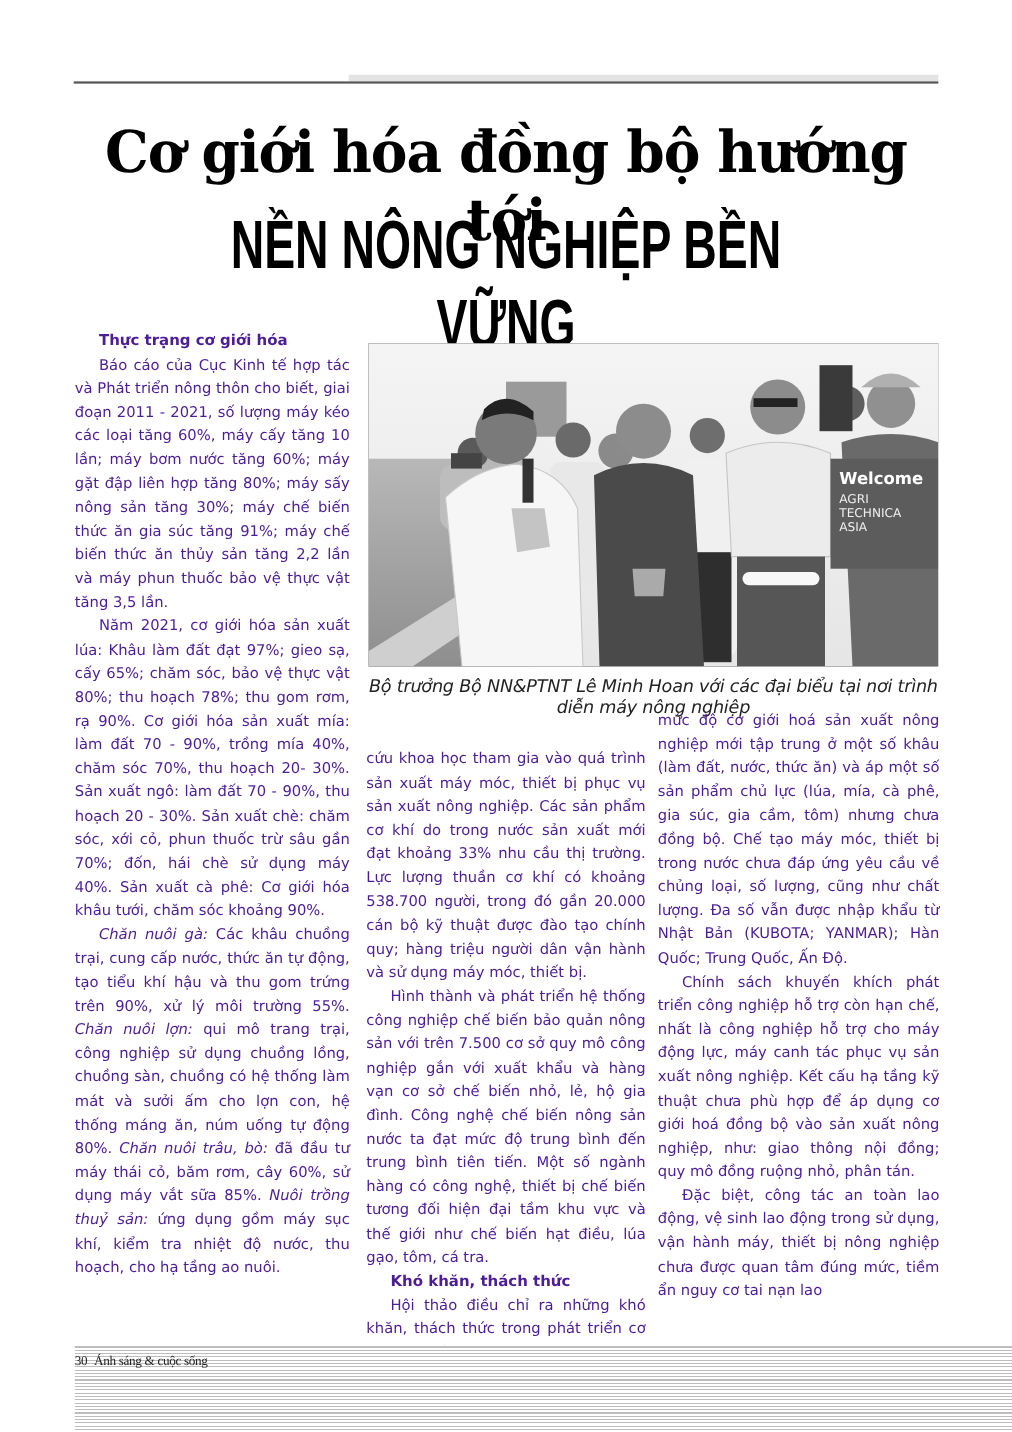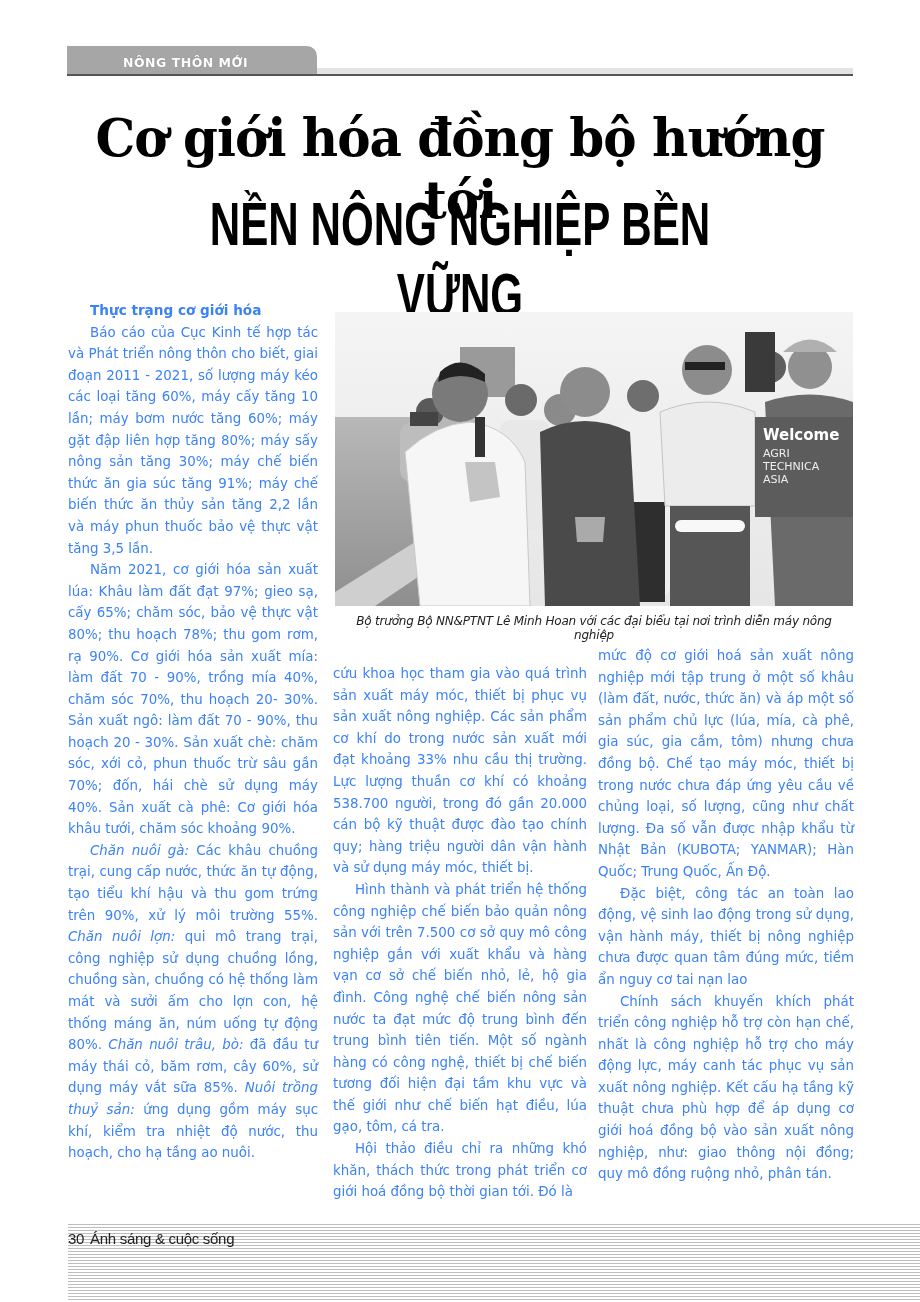--- a/index.html
+++ b/index.html
@@ -6,44 +6,41 @@
   body { width: 920px; height: 1302px; position: relative; overflow: hidden; font-family: "DejaVu Sans", sans-serif; color: #111; }
   .section-band { position: absolute; left: 67px; top: 46px; width: 786px; height: 30px; }
   .section-tab { position: absolute; left: 0; top: 0; width: 250px; height: 30px; background: #a6a6a6; border-top-right-radius: 10px; }
   .section-tab span { position: absolute; left: 56px; top: 9px; font-family: "DejaVu Sans", sans-serif; font-weight: bold; font-size: 12.5px; color: #fff; letter-spacing: 0.5px; text-shadow: 0 0 1px #777; }
   .section-strip { position: absolute; left: 250px; top: 22px; right: 0; height: 6px; background: #e3e3e3; }
   .section-rule { position: absolute; left: 0; right: 0; top: 28px; height: 2px; background: #555; }
 
   .headline-1 { position: absolute; left: 60px; top: 110px; width: 800px; text-align: center; font-family: "DejaVu Serif", serif; font-weight: 900; font-size: 50px; letter-spacing: -1px; color: #000; transform: scaleY(1.05); }
   .headline-2 { position: absolute; left: 60px; top: 188px; width: 800px; text-align: center; font-family: "Liberation Sans", sans-serif; font-weight: bold; font-size: 62px; color: #000; transform: scaleX(0.68); transform-origin: center; letter-spacing: 0px; }
 
-  .col { position: absolute; font-family: "DejaVu Sans", sans-serif; font-size: 13.4px; line-height: 21.6px; text-align: justify; color: #3b82f6; }
+  .col { position: absolute; font-family: "DejaVu Sans", sans-serif; font-size: 13.4px; line-height: 21.6px; text-align: justify; color: #4c1d95; }
   .col p { margin: 0; text-indent: 22px; }
   .col p.noindent { text-indent: 0; }
   .col h3 { margin: 0; font-size: 13.6px; font-weight: bold; padding-left: 22px; line-height: 21.6px; }
   .col em { font-style: italic; }
   .col-1 { left: 68px; top: 300px; width: 250px; }
-  .col-2 { left: 333px; top: 663px; width: 254px; }
+  .col-2 { left: 333px; top: 680px; width: 254px; }
   .col-3 { left: 598px; top: 645px; width: 256px; }
 
   .photo { position: absolute; left: 335px; top: 312px; width: 518px; height: 294px; overflow: hidden; background: #737373; }
-  .caption { position: absolute; left: 335px; top: 614px; width: 518px; text-align: center; font-family: "DejaVu Sans", sans-serif; font-style: italic; font-size: 12px; color: #222; letter-spacing: -0.2px; }
+  .caption { position: absolute; left: 335px; top: 614px; width: 518px; text-align: center; font-family: "DejaVu Sans", sans-serif; font-style: italic; font-size: 16px; color: #222; letter-spacing: -0.2px; }
 
   .footer { position: absolute; left: 68px; top: 1222px; width: 852px; height: 80px;
     background: repeating-linear-gradient(to bottom, #ffffff 0px, #ffffff 2px, #bdbdbd 2px, #bdbdbd 3px); }
-  .footer-text { position: absolute; left: 0; top: 8px; font-family: Liberation Sans, sans-serif; font-size: 15px; color: #222; background: transparent; letter-spacing: -0.3px; }
+  .footer-text { position: absolute; left: 0; top: 8px; font-family: Liberation Serif, serif; font-size: 12px; color: #222; background: transparent; letter-spacing: -0.3px; }
   .footer-text .pg { margin-right: 6px; }
 </style>
 </head>
 <body>
 
 <div class="section-band">
-  <div class="section-tab">
-    <span>NÔNG THÔN MỚI</span>
-  </div>
   <div class="section-strip"></div>
   <div class="section-rule"></div>
 </div>
 
 <div class="headline-1">Cơ giới hóa đồng bộ hướng tới</div>
 <div class="headline-2">NỀN NÔNG NGHIỆP BỀN VỮNG</div>
 
 <div class="col col-1">
   <h3>Thực trạng cơ giới hóa</h3>
   <p>Báo cáo của Cục Kinh tế hợp tác và Phát triển nông thôn cho biết, giai đoạn 2011 - 2021, số lượng máy kéo các loại tăng 60%, máy cấy tăng 10 lần; máy bơm nước tăng 60%; máy gặt đập liên hợp tăng 80%; máy sấy nông sản tăng 30%; máy chế biến thức ăn gia súc tăng 91%; máy chế biến thức ăn thủy sản tăng 2,2 lần và máy phun thuốc bảo vệ thực vật tăng 3,5 lần.</p>
@@ -107,26 +104,27 @@
       <text x="428" y="158" font-family="DejaVu Sans, sans-serif" font-size="11" fill="#eee">TECHNICA</text>
       <text x="428" y="171" font-family="DejaVu Sans, sans-serif" font-size="11" fill="#eee">ASIA</text>
     </g>
   </svg>
 </div>
 <div class="caption">Bộ trưởng Bộ NN&amp;PTNT Lê Minh Hoan với các đại biểu tại nơi trình diễn máy nông nghiệp</div>
 
 <div class="col col-2">
   <p class="noindent">cứu khoa học tham gia vào quá trình sản xuất máy móc, thiết bị phục vụ sản xuất nông nghiệp. Các sản phẩm cơ khí do trong nước sản xuất mới đạt khoảng 33% nhu cầu thị trường. Lực lượng thuần cơ khí có khoảng 538.700 người, trong đó gần 20.000 cán bộ kỹ thuật được đào tạo chính quy; hàng triệu người dân vận hành và sử dụng máy móc, thiết bị.</p>
   <p>Hình thành và phát triển hệ thống công nghiệp chế biến bảo quản nông sản với trên 7.500 cơ sở quy mô công nghiệp gắn với xuất khẩu và hàng vạn cơ sở chế biến nhỏ, lẻ, hộ gia đình. Công nghệ chế biến nông sản nước ta đạt mức độ trung bình đến trung bình tiên tiến. Một số ngành hàng có công nghệ, thiết bị chế biến tương đối hiện đại tầm khu vực và thế giới như chế biến hạt điều, lúa gạo, tôm, cá tra.</p>
+  <h3>Khó khăn, thách thức</h3>
   <p>Hội thảo điều chỉ ra những khó khăn, thách thức trong phát triển cơ giới hoá đồng bộ thời gian tới. Đó là</p>
 </div>
 
 <div class="col col-3">
   <p class="noindent">mức độ cơ giới hoá sản xuất nông nghiệp mới tập trung ở một số khâu (làm đất, nước, thức ăn) và áp một số sản phẩm chủ lực (lúa, mía, cà phê, gia súc, gia cầm, tôm) nhưng chưa đồng bộ.  Chế tạo máy móc, thiết bị trong nước chưa đáp ứng yêu cầu về chủng loại, số lượng, cũng như chất lượng. Đa số vẫn được nhập khẩu từ Nhật Bản (KUBOTA; YANMAR); Hàn Quốc; Trung Quốc, Ấn Độ.</p>
+  <p>Chính sách khuyến khích phát triển công nghiệp hỗ trợ còn hạn chế, nhất là công nghiệp hỗ trợ cho máy động lực, máy canh tác phục vụ sản xuất nông nghiệp. Kết cấu hạ tầng kỹ thuật chưa phù hợp để áp dụng cơ giới hoá đồng bộ vào sản xuất nông nghiệp, như: giao thông nội đồng; quy mô đồng ruộng nhỏ, phân tán.</p>
   <p>Đặc biệt, công tác an toàn lao động, vệ sinh lao động trong sử dụng, vận hành máy, thiết bị nông nghiệp chưa được quan tâm đúng mức, tiềm ẩn nguy cơ tai nạn lao</p>
-  <p>Chính sách khuyến khích phát triển công nghiệp hỗ trợ còn hạn chế, nhất là công nghiệp hỗ trợ cho máy động lực, máy canh tác phục vụ sản xuất nông nghiệp. Kết cấu hạ tầng kỹ thuật chưa phù hợp để áp dụng cơ giới hoá đồng bộ vào sản xuất nông nghiệp, như: giao thông nội đồng; quy mô đồng ruộng nhỏ, phân tán.</p>
 </div>
 
 <div class="footer">
   <div class="footer-text">
     <span class="pg">30</span><span>Ánh sáng &amp; cuộc sống</span>
   </div>
 </div>
 
 </body></html>

